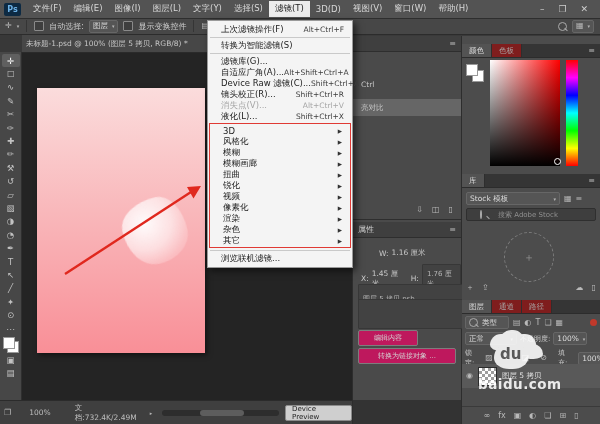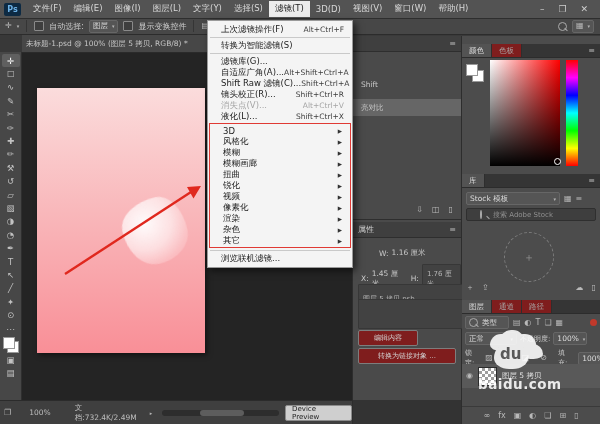--- a/index.html
+++ b/index.html
@@ -43,34 +43,34 @@
   .mi .sc{margin-left:auto;color:#3c3c3c;font-size:7.5px}
   .mi.disabled,.mi.disabled .sc{color:#a5a5a5}
   .msep{height:1px;background:#c9c9c9;margin:2px 2px}
   #redbox{border:1px solid #e03a34;margin:1px 1px;padding:1px 0}
   .mi .arr{margin-left:auto;font-size:5.5px;color:#333}
   
   #midcol{left:352px;top:36px;width:110px;height:388px;background:#4a4a4a;border-left:1px solid #2d2d2d;border-right:1px solid #2d2d2d;box-sizing:border-box;z-index:3}
   .phead{background:#3f3f3f;border-bottom:1px solid #2e2e2e;display:flex;align-items:center;font-size:8px;color:#cfcfcf;padding:0 5px;box-sizing:border-box}
   .listitem{height:17px;display:flex;align-items:center;font-size:7.5px;color:#c9c9c9;padding:0 8px}
   .listitem.selected{background:#666}
-  .pbtn{border:1px solid #7d7d7d;border-radius:2px;color:#d4d4d4;font-size:7px;display:flex;align-items:center;justify-content:center;background:#7f1d1d}
+  .pbtn{border:1px solid #7d7d7d;border-radius:2px;color:#d4d4d4;font-size:7px;display:flex;align-items:center;justify-content:center;background:#be185d}
   .fieldrow{background:#424242;border:1px solid #373737;border-radius:1px;color:#b5b5b5;font-size:7px;display:flex;align-items:center;padding:8px 4px}
   .dimtxt{font-size:7.5px;color:#c9c9c9}
   
   #rightcol{left:462px;top:36px;width:138px;height:388px;background:#4c4c4c;box-sizing:border-box;z-index:3}
   .tab{height:13px;display:flex;align-items:center;padding:0 7px;font-size:7.5px;color:#a8a8a8;background:#7f1d1d;border-right:1px solid #2e2e2e}
   .tab.active{background:#535353;color:#ddd}
   .tabsrow{display:flex;background:#353535;border-bottom:1px solid #2c2c2c}
   #satsquare{background:linear-gradient(to top,#000,rgba(0,0,0,0)),linear-gradient(to right,#fff,#f00)}
   #huebar{background:linear-gradient(180deg,#f00,#f0f,#00f,#0ff,#0f0,#ff0,#f00)}
   #satcursor{width:5px;height:5px;border:1px solid #fff;border-radius:50%}
   .checker{background-color:#fff;background-image:linear-gradient(45deg,#9c9c9c 25%,transparent 25%,transparent 75%,#9c9c9c 75%),linear-gradient(45deg,#9c9c9c 25%,transparent 25%,transparent 75%,#9c9c9c 75%);background-size:6px 6px;background-position:0 0,3px 3px}
   #dropcircle{width:48px;height:48px;border:1px dashed #7e7e7e;border-radius:50%;display:flex;align-items:center;justify-content:center;color:#8e8e8e;font-size:11px}
-  #searchfield{background:#3e3e3e;border:1px solid #2f2f2f;border-radius:2px;display:flex;align-items:center;gap:9px;padding:0 13px;box-sizing:border-box}
+  #searchfield{background:#3e3e3e;border:1px solid #2f2f2f;border-radius:2px;display:flex;align-items:center;gap:14px;padding:0 13px;box-sizing:border-box}
   #searchfield input{background:transparent;border:none;outline:none;color:#bbb;font-size:7px;width:100px;font-family:inherit}
   #searchfield input::placeholder{color:#8f8f8f}
   .reddot{width:7px;height:7px;border-radius:50%;background:#c0392b}
   
   #watermark{left:476px;top:336px;width:110px;height:76px;z-index:40;color:#fff;opacity:.88;pointer-events:none}
   #paw{position:absolute;left:18px;top:6px;width:34px;height:27px;background:#fff;border-radius:48% 48% 46% 46%/60% 60% 42% 42%;box-shadow:-9px -13px 0 -5px #fff,1px -17px 0 -5px #fff,13px -13px 0 -5px #fff,21px -4px 0 -6px #fff}
   #du{position:absolute;left:24px;top:9px;color:#5a5a5a;font-weight:bold;font-size:15px}
   #wmtext{position:absolute;left:2px;top:40px;font-weight:bold;font-size:13.5px;letter-spacing:.5px}
   
   #statusbar{left:0;top:400px;width:352px;height:24px;background:#3f3f3f;border-top:1px solid #2b2b2b;display:flex;align-items:center;font-size:7.5px;color:#bdbdbd;gap:6px;padding-left:4px;box-sizing:border-box;z-index:4}
@@ -168,21 +168,21 @@
     <line x1="28" y1="186" x2="154" y2="104" stroke="#e0281e" stroke-width="2.4"></line>
     <polygon points="164,98 156.5,110.5 150,99" fill="#e0281e"></polygon>
   </svg>
 </div>
 
 <div id="midcol" class="ab">
   <div class="phead" style="height:16px">
     <span class="ic" style="margin-left:auto">≡</span>
   </div>
   <div style="height:24px"></div>
-  <div class="listitem">Shift</div>
+  <div class="listitem">Ctrl</div>
   <div style="height:6px"></div>
   <div class="listitem selected">亮对比</div>
   <div class="ab r" style="left:0;top:164px;width:108px;height:20px;justify-content:flex-end;gap:9px;padding-right:8px;box-sizing:border-box;border-bottom:1px solid #2e2e2e">
     <span class="ic">⇩</span>
     <span class="ic">◫</span>
     <span class="ic">▯</span>
   </div>
 
   <div class="phead ab" style="left:0;top:186px;width:108px;height:16px">
     <span>属性</span>
@@ -314,21 +314,21 @@
   </div>
   <div class="msep"></div>
   <div class="mi">
     <span>滤镜库(G)...</span>
   </div>
   <div class="mi">
     <span>自适应广角(A)...</span>
     <span class="sc">Alt+Shift+Ctrl+A</span>
   </div>
   <div class="mi">
-    <span>Shift Raw 滤镜(C)...</span>
+    <span>Device Raw 滤镜(C)...</span>
     <span class="sc">Shift+Ctrl+A</span>
   </div>
   <div class="mi">
     <span>镜头校正(R)...</span>
     <span class="sc">Shift+Ctrl+R</span>
   </div>
   <div class="mi disabled">
     <span>消失点(V)...</span>
     <span class="sc">Alt+Ctrl+V</span>
   </div>

